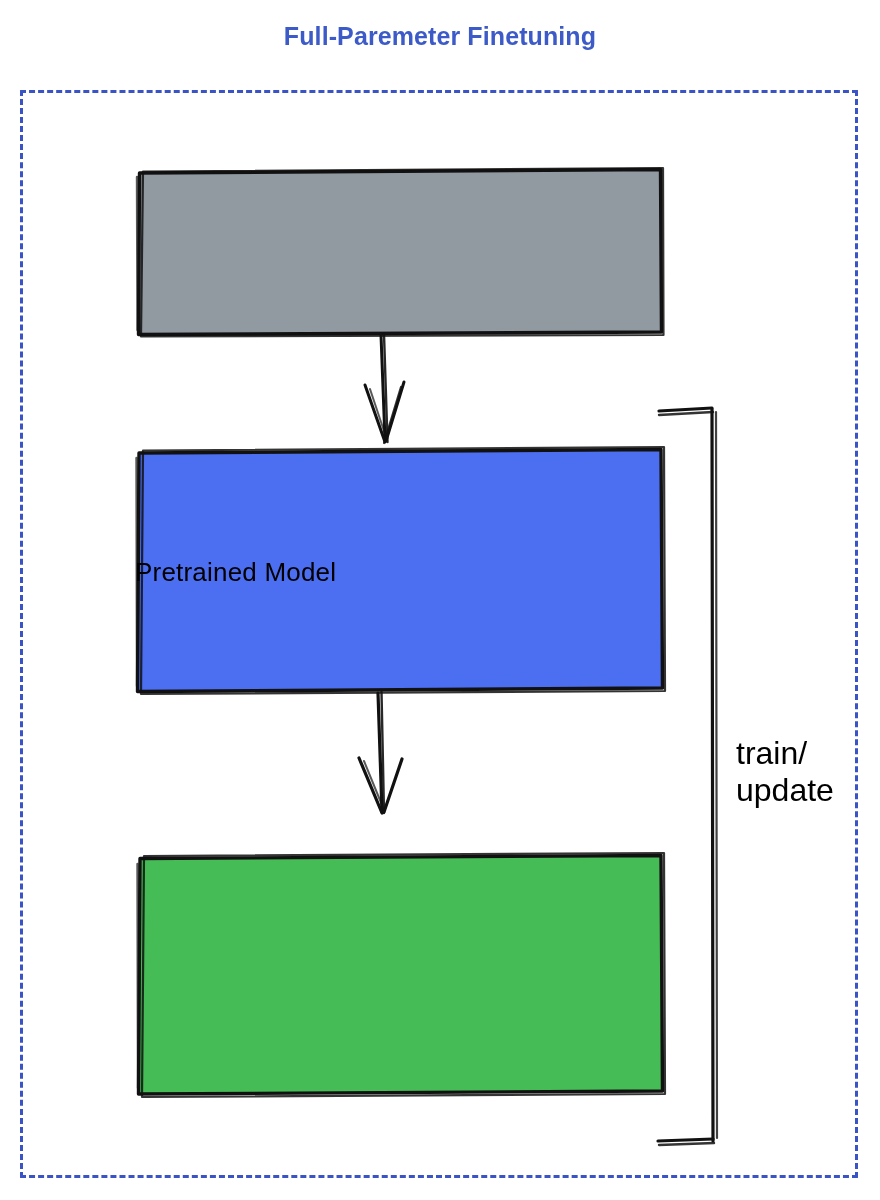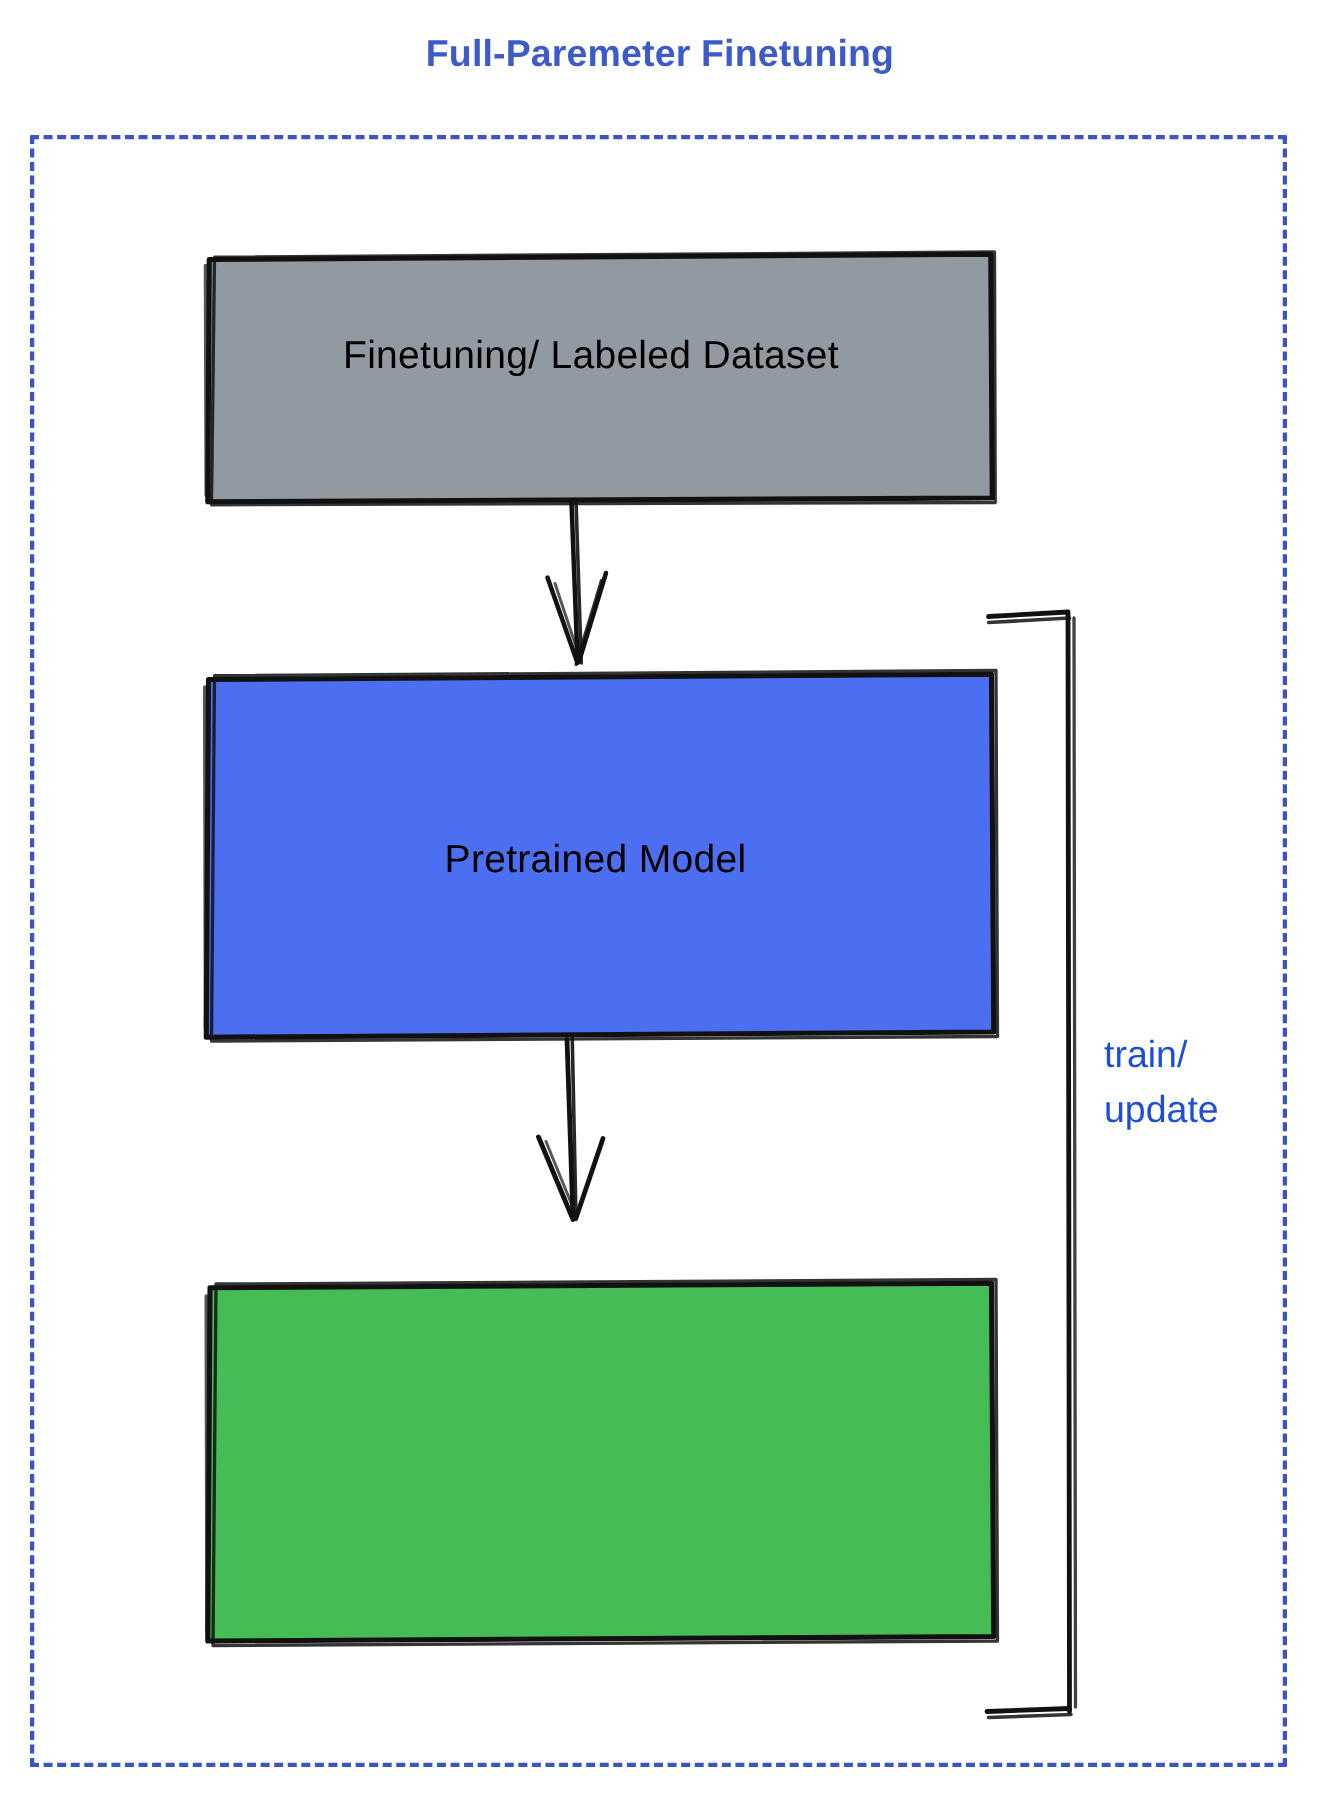--- a/index.html
+++ b/index.html
@@ -75,38 +75,38 @@
     left: 137px;
     top: 221px;
     width: 524px;
     text-align: center;
     transform: translateX(-5px);
   }
   #label-model {
     left: 137px;
     top: 557px;
     width: 524px;
-    text-align: center;
+    text-align: left;
     transform: translateX(-2px);
   }
   #label-classifier {
     left: 138px;
     top: 962px;
     width: 524px;
     text-align: center;
     transform: translateX(-1px);
   }
 
   
   .edge-label {
     position: absolute;
     left: 736px;
-    top: 685px;
-    color: #1d4ed8;
-    font-size: 25px;
+    top: 735px;
+    color: #000000;
+    font-size: 32px;
     font-weight: 400;
     line-height: 37px;
     font-family: "Liberation Sans", sans-serif;
     white-space: pre;
   }
 </style>
 </head>
 <body>
 
 <div id="diagram-root">
@@ -164,21 +164,20 @@
       <path d="M659,415 L713,412" fill="none" stroke="#111111" stroke-width="2.4" stroke-linecap="round" opacity="0.85"></path>
 
       <path d="M712,409 L713,1141" fill="none" stroke="#111111" stroke-width="3.2" stroke-linecap="round"></path>
       <path d="M716,412 L717,1138" fill="none" stroke="#111111" stroke-width="2.2" stroke-linecap="round" opacity="0.8"></path>
 
       <path d="M658,1141 L713,1139" fill="none" stroke="#111111" stroke-width="3.2" stroke-linecap="round"></path>
       <path d="M659,1145 L714,1143" fill="none" stroke="#111111" stroke-width="2.4" stroke-linecap="round" opacity="0.85"></path>
     </g>
   </svg>
 
-  <div class="node-label" id="label-dataset">Finetuning/ Labeled Dataset</div>
 
   <div class="node-label" id="label-model">Pretrained Model</div>
 
 
   <div class="edge-label">train/
 update</div>
 
 </div>
 
 </body></html>

